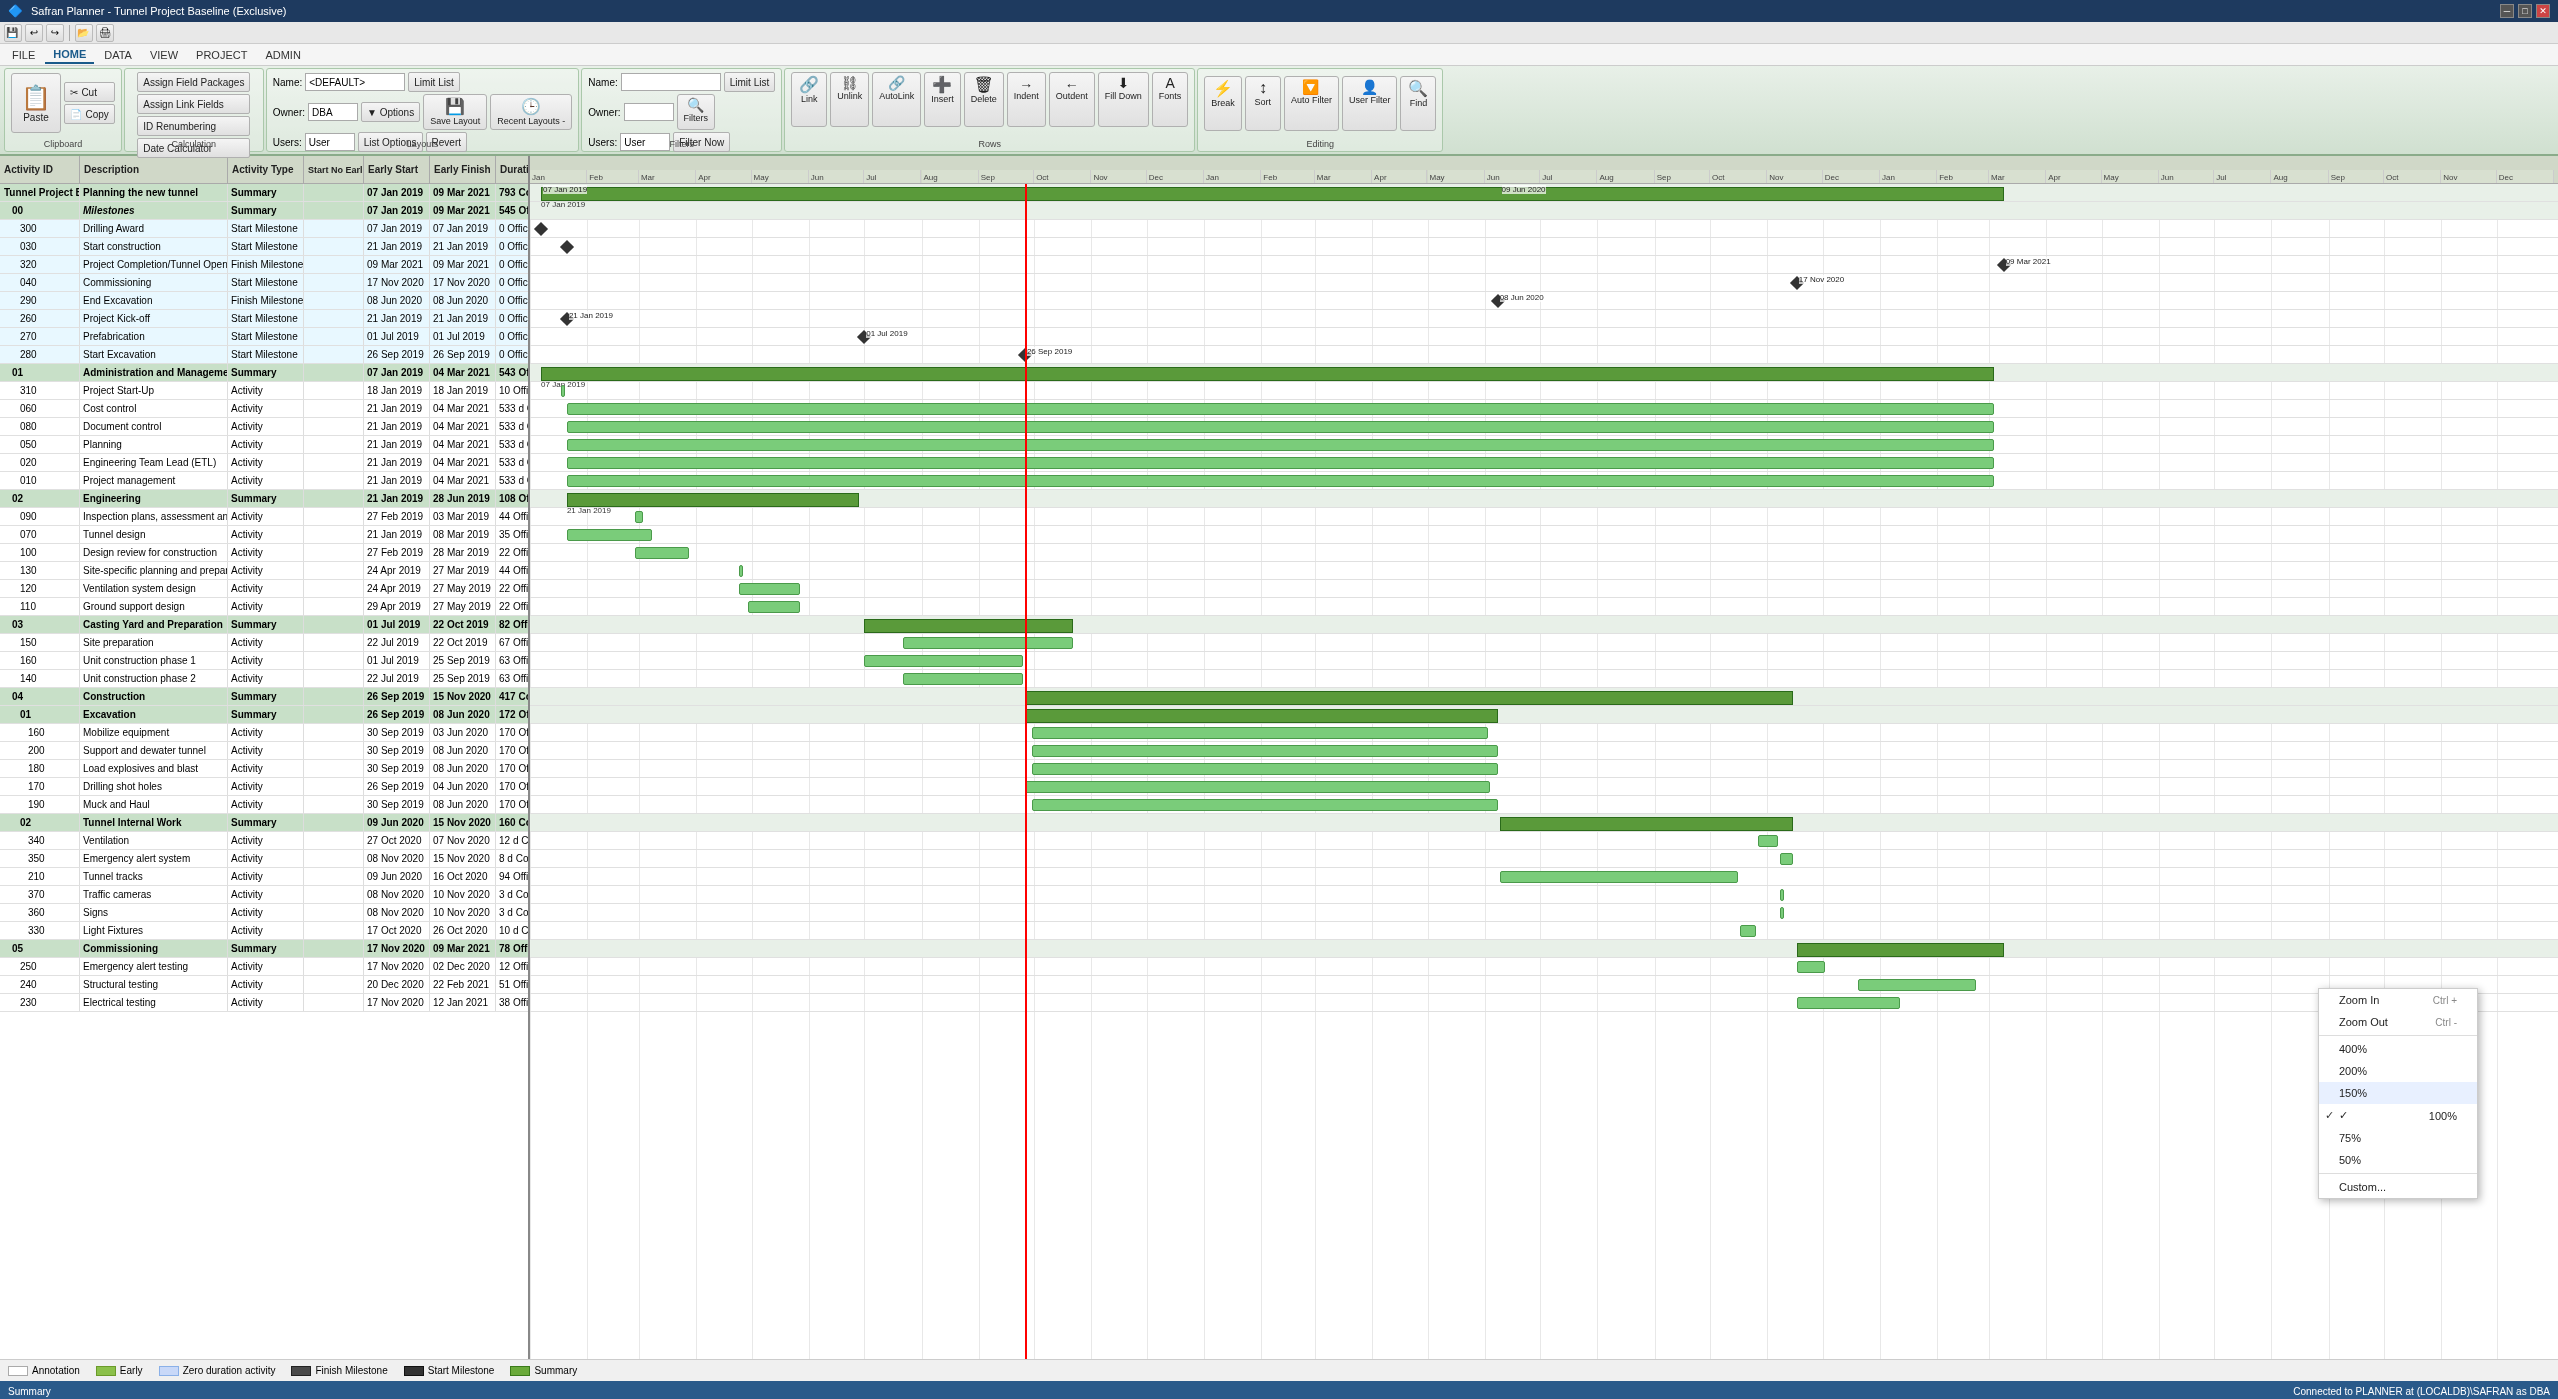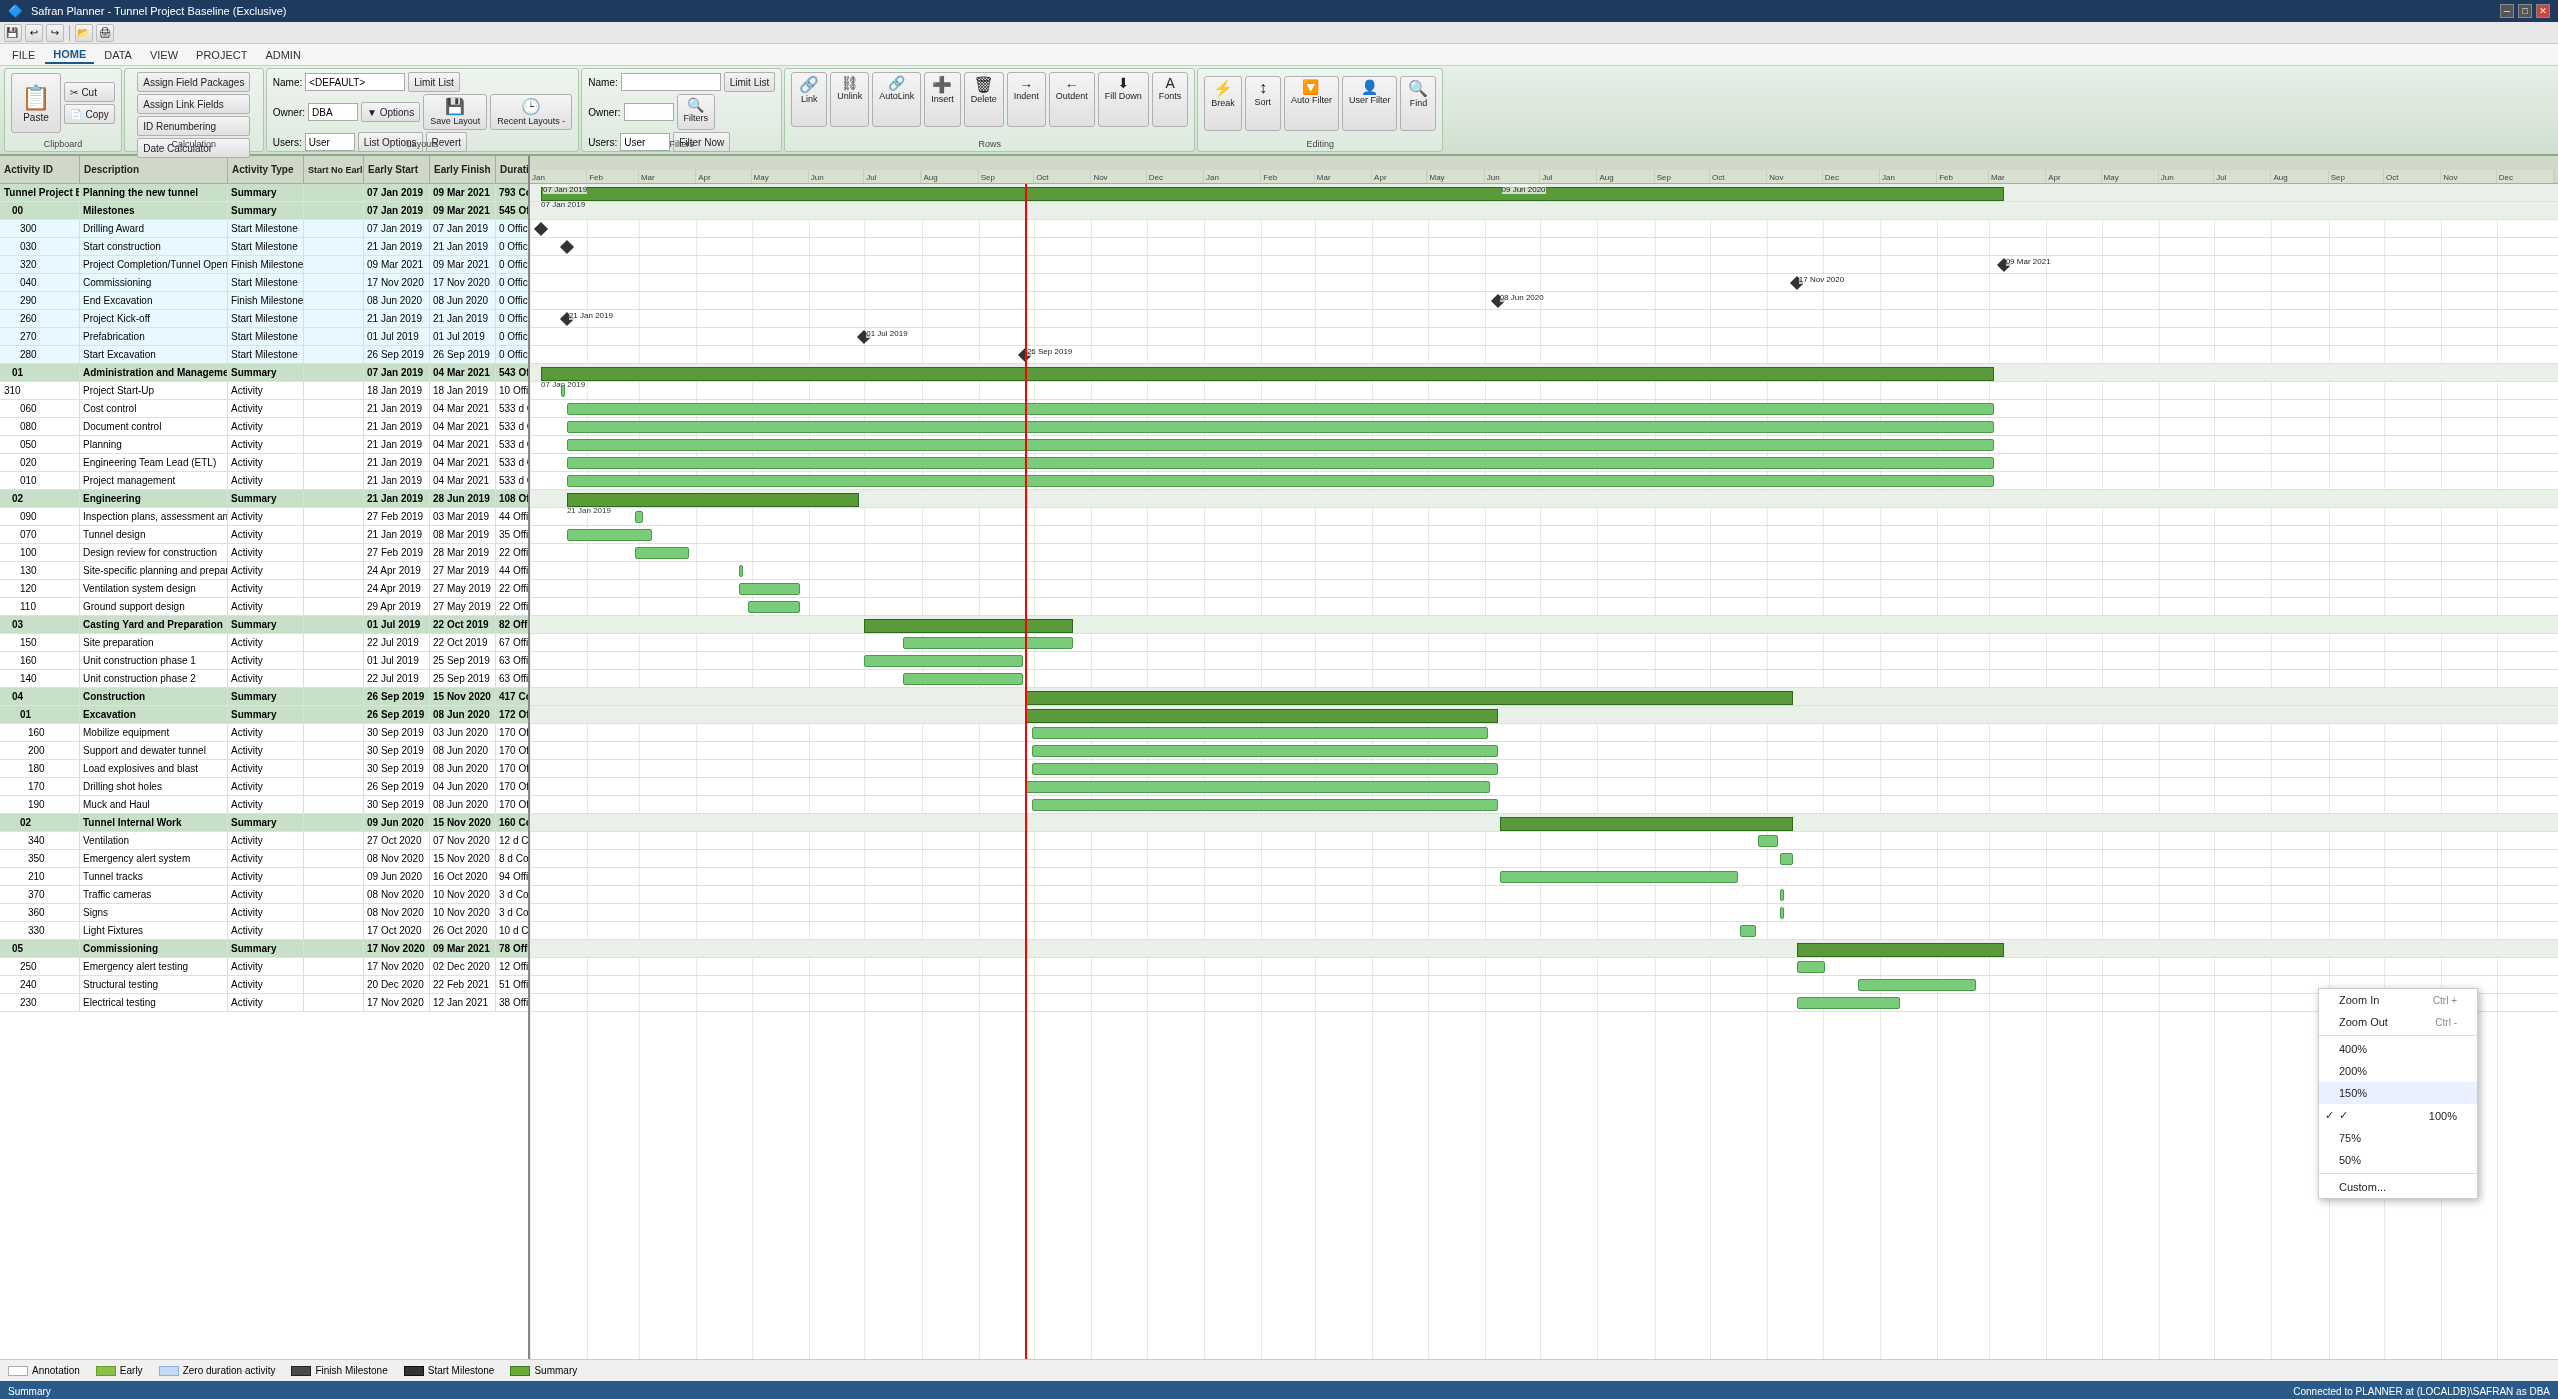--- a/index.html
+++ b/index.html
@@ -515,21 +515,21 @@
       <div class="grid-cell" style="width:148px;">Planning the new tunnel</div>
       <div class="grid-cell" style="width:76px;">Summary</div>
       <div class="grid-cell" style="width:60px;"></div>
       <div class="grid-cell" style="width:66px;">07 Jan 2019</div>
       <div class="grid-cell" style="width:66px;">09 Mar 2021</div>
       <div class="grid-cell" style="width:70px;">793 Continue</div>
 
     </div>
         <div class="grid-row summary-row">
       <div class="grid-cell" style="width:80px;padding-left:12px;">00</div>
-      <div class="grid-cell" style="width:148px;">Milestones</div>
+      <div class="grid-cell" style="width:148px;font-style:italic;">Milestones</div>
       <div class="grid-cell" style="width:76px;">Summary</div>
       <div class="grid-cell" style="width:60px;"></div>
       <div class="grid-cell" style="width:66px;">07 Jan 2019</div>
       <div class="grid-cell" style="width:66px;">09 Mar 2021</div>
       <div class="grid-cell" style="width:70px;">545 Office</div>
 
     </div>
         <div class="grid-row milestone-row">
       <div class="grid-cell" style="width:80px;padding-left:20px;">300</div>
       <div class="grid-cell" style="width:148px;">Drilling Award</div>
@@ -614,21 +614,21 @@
       <div class="grid-cell" style="width:80px;padding-left:12px;">01</div>
       <div class="grid-cell" style="width:148px;">Administration and Management</div>
       <div class="grid-cell" style="width:76px;">Summary</div>
       <div class="grid-cell" style="width:60px;"></div>
       <div class="grid-cell" style="width:66px;">07 Jan 2019</div>
       <div class="grid-cell" style="width:66px;">04 Mar 2021</div>
       <div class="grid-cell" style="width:70px;">543 Office</div>
 
     </div>
         <div class="grid-row">
-      <div class="grid-cell" style="width:80px;padding-left:4px;">310</div>
+      <div class="grid-cell" style="width:80px;padding-left:20px;">310</div>
       <div class="grid-cell" style="width:148px;">Project Start-Up</div>
       <div class="grid-cell" style="width:76px;">Activity</div>
       <div class="grid-cell" style="width:60px;"></div>
       <div class="grid-cell" style="width:66px;">18 Jan 2019</div>
       <div class="grid-cell" style="width:66px;">18 Jan 2019</div>
       <div class="grid-cell" style="width:70px;">10 Office</div>
 
     </div>
         <div class="grid-row">
       <div class="grid-cell" style="width:80px;padding-left:20px;">060</div>

